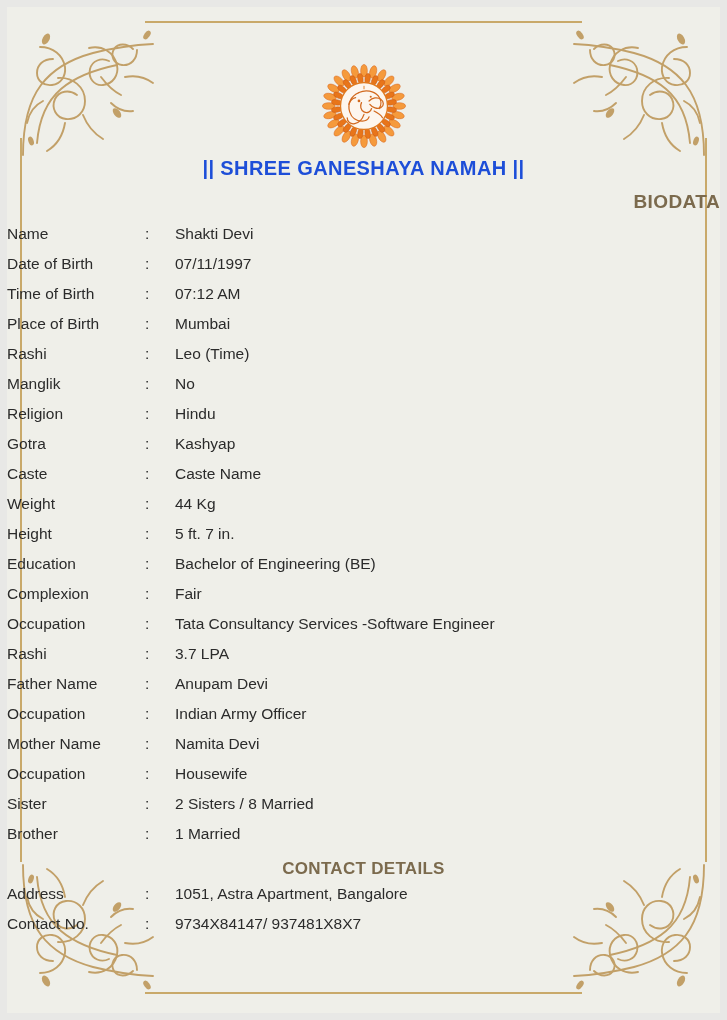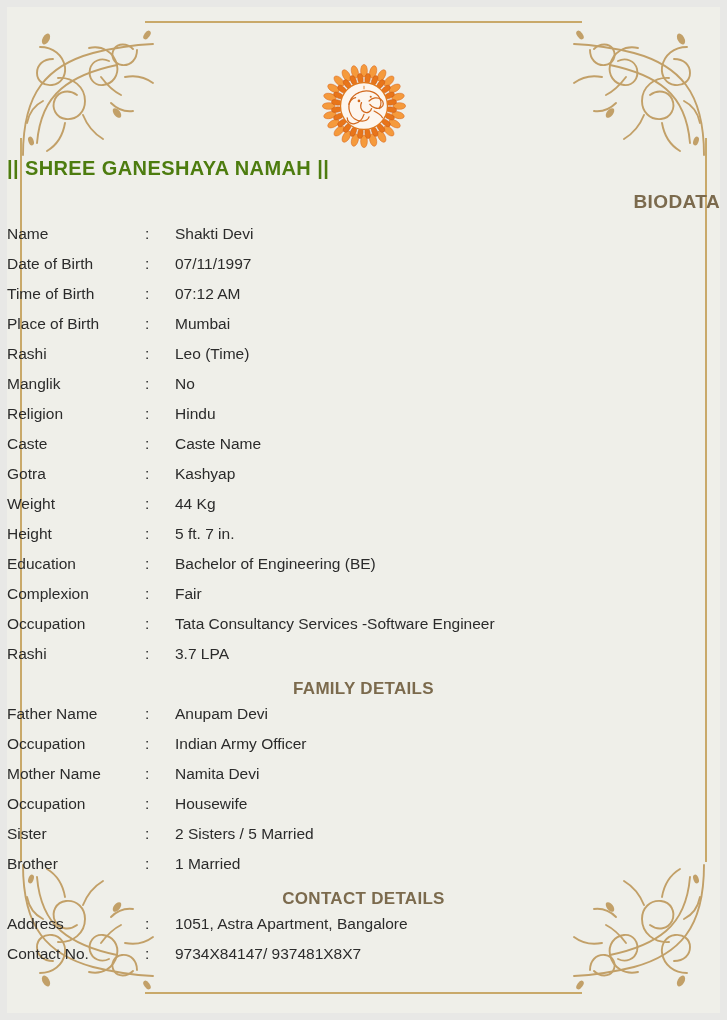--- a/index.html
+++ b/index.html
@@ -59,22 +59,22 @@
 
   
   .content {
     position: absolute;
     left: 0;
     top: 150px;
     width: 713px;
   }
 
   .title-main {
-    text-align: left;
-    color: #4d7c0f;
+    text-align: center;
+    color: #1d4ed8;
     font-size: 20px;
     font-weight: bold;
     letter-spacing: 0.4px;
     margin: 0 0 11px 0;
   }
   .title-sub {
     text-align: right;
     color: #7b6a4d;
     font-size: 19px;
     font-weight: bold;
@@ -279,28 +279,28 @@
             <td class="label">Manglik</td>
             <td class="colon">:</td>
             <td class="value">No</td>
           </tr>
           <tr>
             <td class="label">Religion</td>
             <td class="colon">:</td>
             <td class="value">Hindu</td>
           </tr>
           <tr>
+            <td class="label">Gotra</td>
+            <td class="colon">:</td>
+            <td class="value">Kashyap</td>
+          </tr>
+          <tr>
             <td class="label">Caste</td>
             <td class="colon">:</td>
             <td class="value">Caste Name</td>
-          </tr>
-          <tr>
-            <td class="label">Gotra</td>
-            <td class="colon">:</td>
-            <td class="value">Kashyap</td>
           </tr>
           <tr>
             <td class="label">Weight</td>
             <td class="colon">:</td>
             <td class="value">44 Kg</td>
           </tr>
           <tr>
             <td class="label">Height</td>
             <td class="colon">:</td>
             <td class="value">5 ft. 7 in.</td>
@@ -321,21 +321,20 @@
             <td class="value">Tata Consultancy Services -Software Engineer</td>
           </tr>
           <tr>
             <td class="label">Rashi</td>
             <td class="colon">:</td>
             <td class="value">3.7 LPA</td>
           </tr>
         </tbody>
     </table>
 
-    <div class="section-title">FAMILY DETAILS</div>
 
     <table class="rows">
       <tbody id="family-body">
           <tr>
             <td class="label">Father Name</td>
             <td class="colon">:</td>
             <td class="value">Anupam Devi</td>
           </tr>
           <tr>
             <td class="label">Occupation</td>
@@ -348,21 +347,21 @@
             <td class="value">Namita Devi</td>
           </tr>
           <tr>
             <td class="label">Occupation</td>
             <td class="colon">:</td>
             <td class="value">Housewife</td>
           </tr>
           <tr>
             <td class="label">Sister</td>
             <td class="colon">:</td>
-            <td class="value">2 Sisters / 5 Married</td>
+            <td class="value">2 Sisters / 8 Married</td>
           </tr>
           <tr>
             <td class="label">Brother</td>
             <td class="colon">:</td>
             <td class="value">1 Married</td>
           </tr>
         </tbody>
     </table>
 
     <div class="section-title">CONTACT DETAILS</div>

